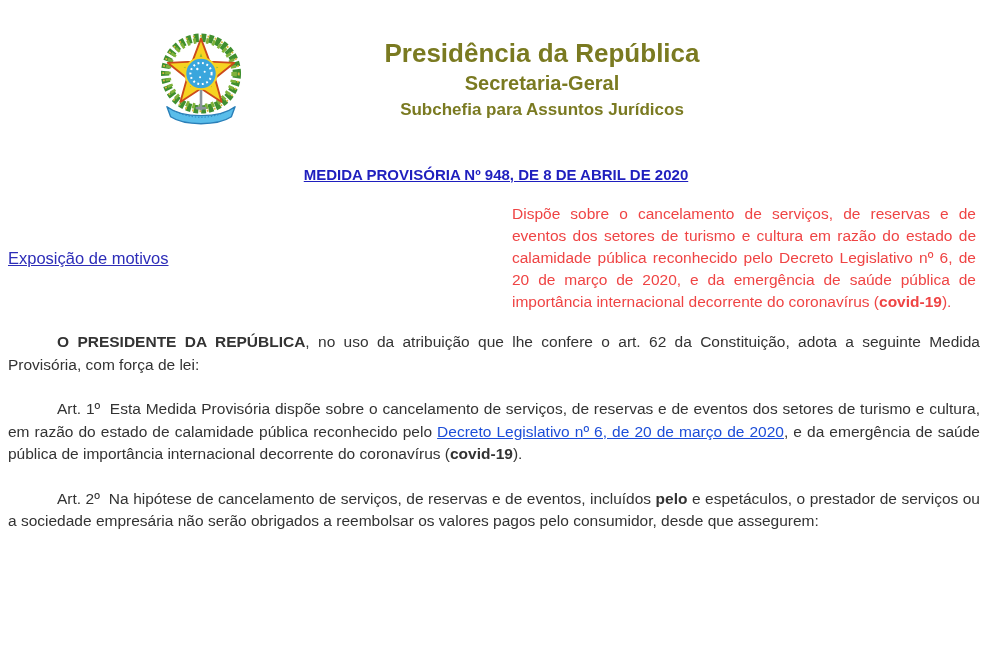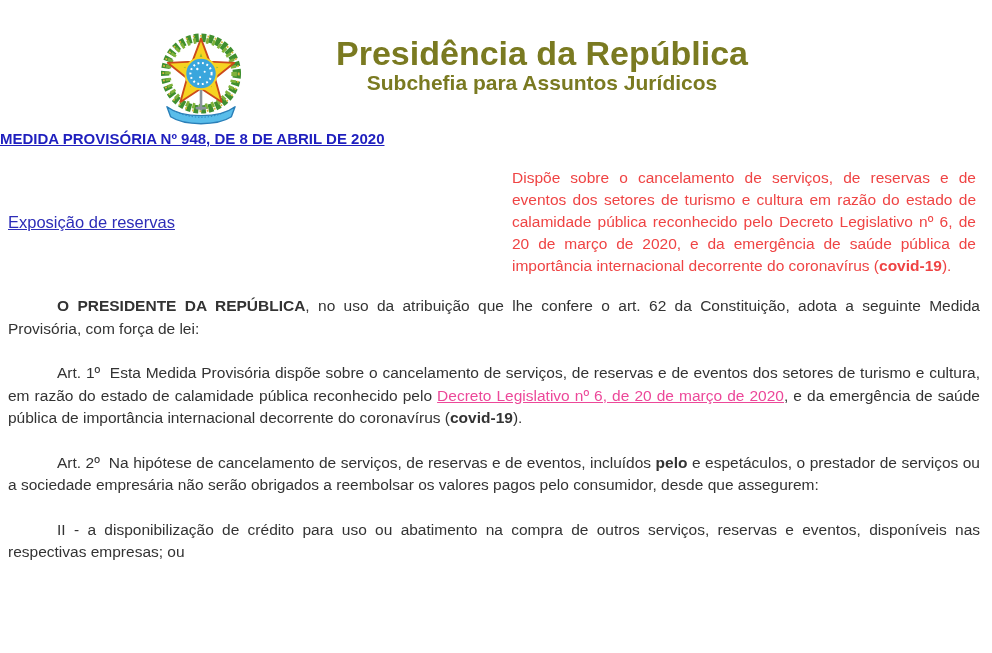--- a/index.html
+++ b/index.html
@@ -8,43 +8,43 @@
     width: 992px; height: 653px; overflow: hidden;
     font-family: "Liberation Sans", "DejaVu Sans", sans-serif;
     color: #333333;
   }
   .page { width: 992px; height: 653px; background: #fff; }
 
   
   .header { display: flex; align-items: flex-start; margin: 30px 155px 0 155px; }
   .coat { width: 92px; height: 100px; flex: 0 0 auto; }
   .header-text { flex: 1 1 auto; text-align: center; color: #7a7a21; font-weight: bold; padding-top: 8px; }
-  .header-title    { font-size: 34px; line-height: 30px; }
+  .header-title    { font-size: 26px; line-height: 30px; }
   .header-subtitle { font-size: 20px; line-height: 24px; margin-top: 3px; }
-  .header-subchefia{ font-size: 21px; line-height: 21px; margin-top: 4px; }
+  .header-subchefia{ font-size: 17px; line-height: 21px; margin-top: 4px; }
 
   
-  .doc-title { font-size: 15px; font-weight: bold; }
+  .doc-title { text-align: center; margin-top: 36px; font-size: 15px; font-weight: bold; }
   .doc-title a { color: #1f1fbe; text-decoration: underline; cursor: pointer; }
 
   
   .ementa-row { display: flex; align-items: center; margin-top: 20px; }
   .motives-cell { flex: 0 0 512px; padding-left: 8px; }
   .motives-cell a { color: #2d2db8; text-decoration: underline; font-size: 16.5px; cursor: pointer; }
   .ementa {
     flex: 1 1 auto; margin-right: 16px;
     color: #ef4444; font-size: 15.5px; line-height: 22px;
     text-align: justify;
   }
 
   
   .body-text { margin: 18px 12px 12px 8px; font-size: 15.5px; line-height: 22.5px; text-align: justify; }
   .body-text p { margin: 0 0 22px 0; text-indent: 49px; }
   .b { font-weight: bold; }
-  a.inline-link { color: #ec4899; text-decoration: underline; cursor: pointer; }
+  a.inline-link { color: #1d4ed8; text-decoration: underline; cursor: pointer; }
 </style>
 </head>
 <body>
 
 <div class="page">
 
   <div class="header">
     <div class="coat">
       <svg viewBox="0 0 100 106" width="92" height="100" aria-hidden="true">
 
@@ -63,36 +63,36 @@
         <circle cx="46" cy="41" r="1.3" fill="#ffffff"></circle>
         <circle cx="54" cy="44" r="1.1" fill="#ffffff"></circle>
         <circle cx="49" cy="50" r="1.1" fill="#ffffff"></circle>
 
         <path d="M13 82 C 30 95, 70 95, 87 82 L 83 93 C 68 103, 32 103, 17 93 Z" fill="#59bdea" stroke="#2a7fb8" stroke-width="1.5" stroke-linejoin="round"></path>
         <path d="M20 86 C 38 96, 62 96, 80 86" fill="none" stroke="#2a7fb8" stroke-width="1" stroke-dasharray="1.5 2"></path>
       </svg>
     </div>
     <div class="header-text">
       <div class="header-title">Presidência da República</div>
+      <div class="header-subtitle">Secretaria-Geral</div>
       <div class="header-subchefia">Subchefia para Assuntos Jurídicos</div>
     </div>
   </div>
 
   <div class="doc-title">
     <a href="#">MEDIDA PROVISÓRIA Nº 948, DE 8 DE ABRIL DE 2020</a>
   </div>
 
   <div class="ementa-row">
     <div class="motives-cell">
-      <a href="#">Exposição de reservas</a>
+      <a href="#">Exposição de motivos</a>
     </div>
     <div class="ementa"><span>Dispõe sobre o cancelamento de serviços, de reservas e de eventos dos setores de turismo e cultura em razão do estado de calamidade pública reconhecido pelo Decreto Legislativo nº 6, de 20 de março de 2020, e da emergência de saúde pública de importância internacional decorrente do coronavírus (</span><span class="b">covid-19</span><span>).</span></div>
   </div>
 
   <div class="body-text">
     <p><span class="b">O PRESIDENTE DA REPÚBLICA</span><span>, no uso da atribuição que lhe confere o art. 62 da Constituição, adota a seguinte Medida Provisória, com força de lei:</span></p>
     <p><span>Art. 1º&nbsp; Esta Medida Provisória dispõe sobre o cancelamento de serviços, de reservas e de eventos dos setores de turismo e cultura, em razão do estado de calamidade pública reconhecido pelo </span><a href="#" class="inline-link">Decreto Legislativo nº 6, de 20 de março de 2020</a><span>, e da emergência de saúde pública de importância internacional decorrente do coronavírus (</span><span class="b">covid-19</span><span>).</span></p>
     <p><span>Art. 2º&nbsp; Na hipótese de cancelamento de serviços, de reservas e de eventos, incluídos </span><span class="b">pelo</span><span> e espetáculos, o prestador de serviços ou a sociedade empresária não serão obrigados a reembolsar os valores pagos pelo consumidor, desde que assegurem:</span></p>
-    <p><span>II - a disponibilização de crédito para uso ou abatimento na compra de outros serviços, reservas e eventos, disponíveis nas respectivas empresas; ou</span></p>
 
   </div>
 
 </div>
 
 </body></html>

